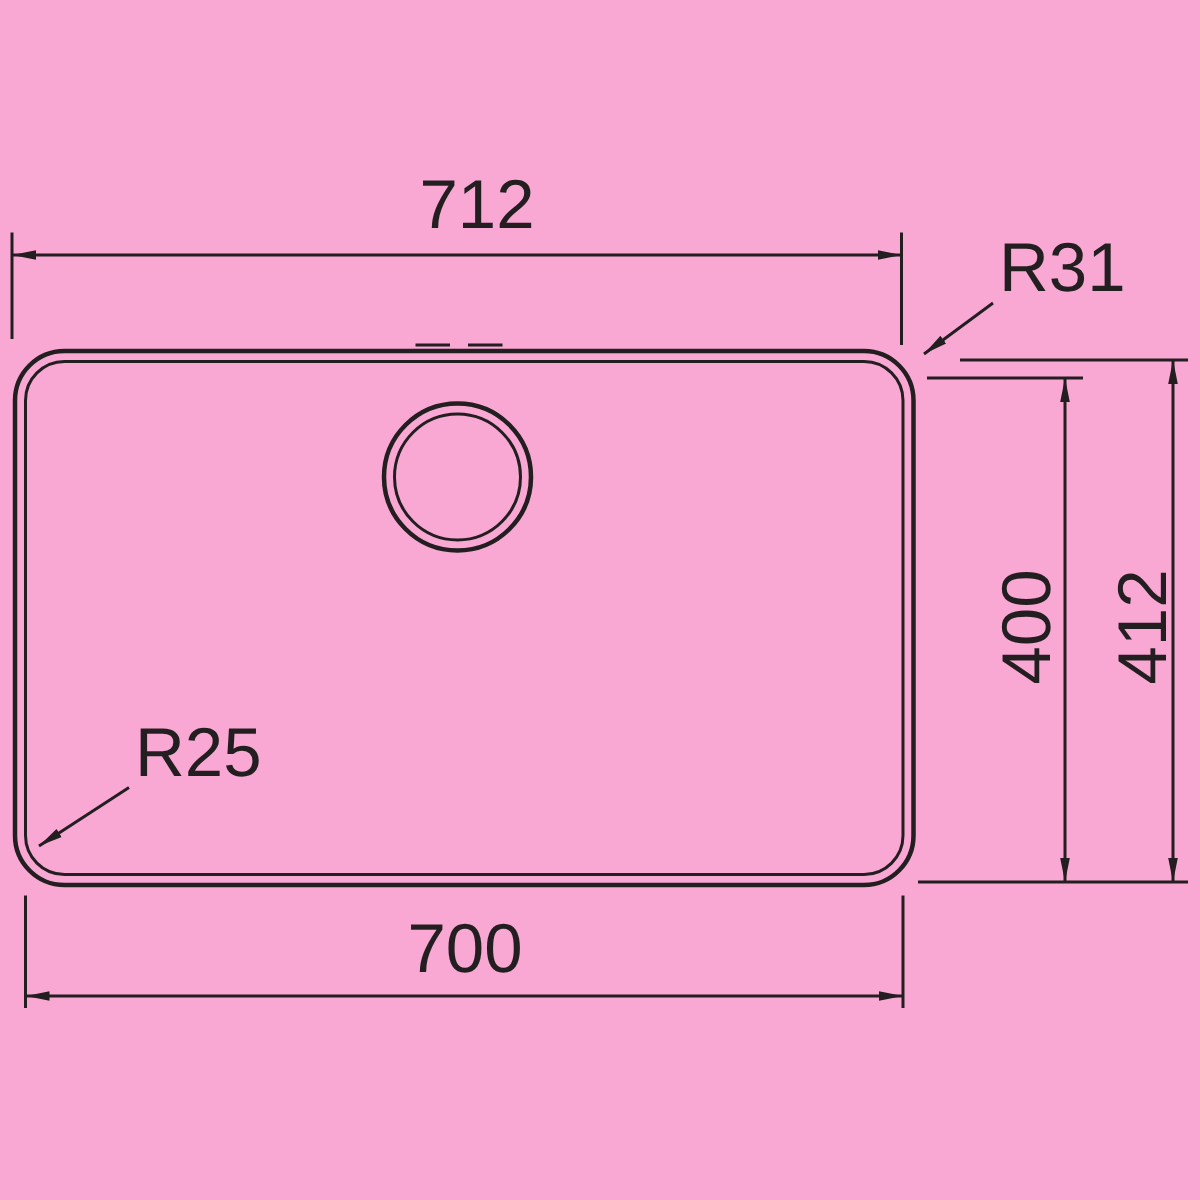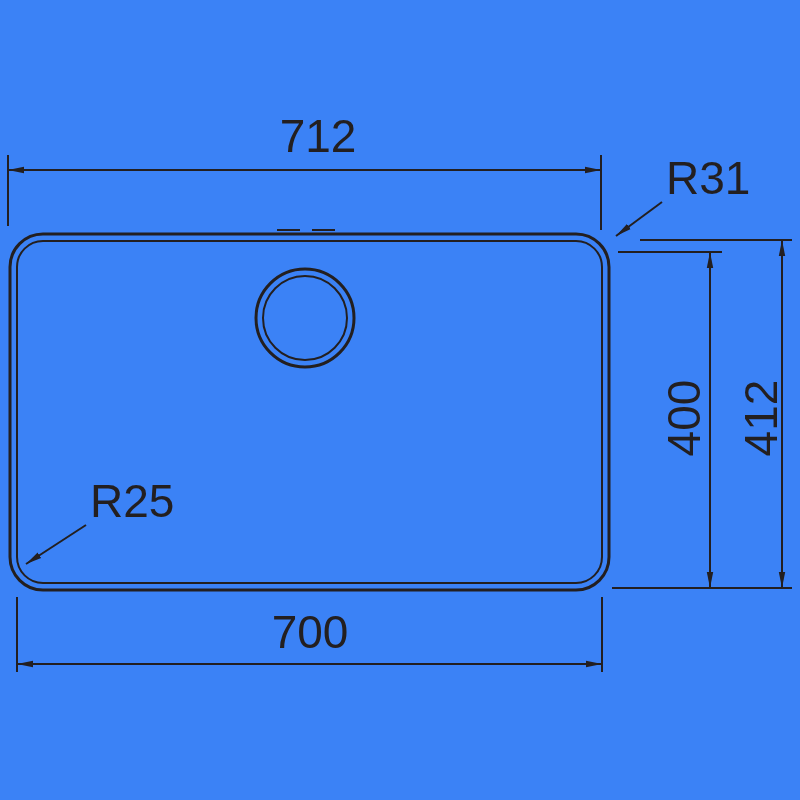--- a/index.html
+++ b/index.html
@@ -4,21 +4,21 @@
 <style>
   html, body {
     margin: 0;
     padding: 0;
     background: #ffffff;
   }
   .stage {
     position: relative;
     width: 800px;
     height: 800px;
-    background: #3b82f6;
+    background: #f9a8d4;
     overflow: hidden;
     text-decoration: underline;
   }
   svg.drawing {
     display: block;
     width: 800px;
     height: 800px;
   }
   svg.drawing text {
     font-family: "Liberation Sans", sans-serif;

